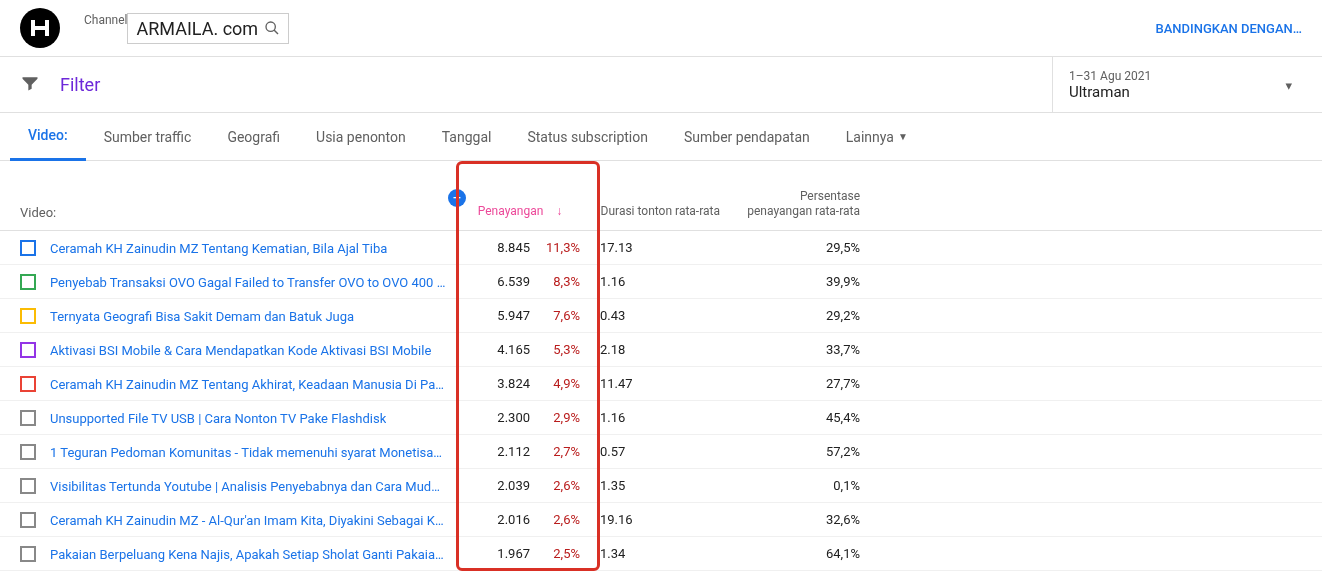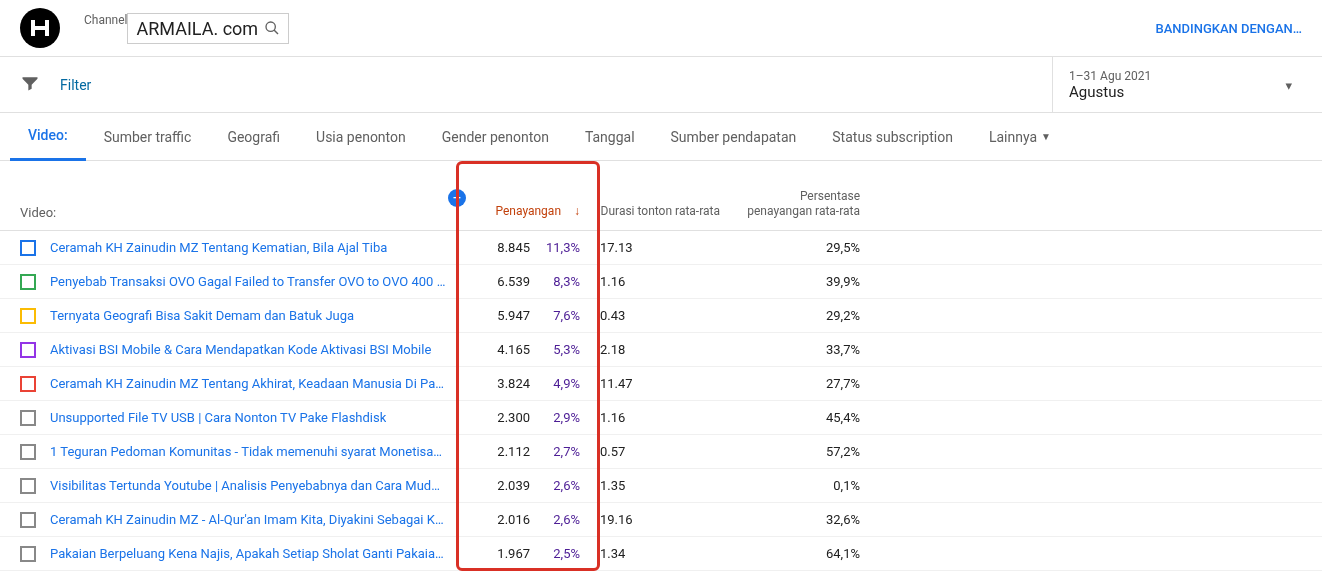--- a/index.html
+++ b/index.html
@@ -49,21 +49,21 @@
   }
   .filter-bar {
     display: flex;
     align-items: center;
     border-bottom: 1px solid #e0e0e0;
     padding: 0 20px;
     height: 56px;
     position: relative;
   }
   .filter-icon { margin-right: 20px; color: #606060; }
-  .filter-text { color: #0369a1; font-size: 14px; }
+  .filter-text { color: #6d28d9; font-size: 18px; }
   .date-block {
     position: absolute;
     right: 20px;
     top: 0;
     bottom: 0;
     border-left: 1px solid #e0e0e0;
     padding: 8px 30px 8px 16px;
     display: flex;
     flex-direction: column;
     justify-content: center;
@@ -118,22 +118,23 @@
   }
   .col-num-h {
     width: 140px;
     text-align: right;
     padding-right: 20px;
     font-size: 12px;
     color: #606060;
     line-height: 1.3;
   }
   .col-sorted {
-    color: #c2410c;
+    color: #ec4899;
     font-weight: 400;
+    text-align: center;
   }
   .plus-badge {
     position: absolute;
     left: 448px;
     top: 28px;
     width: 18px;
     height: 18px;
     background: #1a73e8;
     border-radius: 50%;
     color: #fff;
@@ -158,21 +159,21 @@
   .trow {
     display: flex;
     align-items: center;
     height: 34px;
     border-bottom: 1px solid #f0f0f0;
   }
   .col-video {
     width: 460px;
     padding-left: 20px;
     display: flex;
-    align-items: center;
+    align-items: flex-end;
     overflow: hidden;
   }
   .checkbox {
     width: 16px;
     height: 16px;
     border: 2px solid #888;
     margin-right: 14px;
     flex-shrink: 0;
   }
   .vtitle {
@@ -184,21 +185,21 @@
     cursor: pointer;
   }
   .col-views {
     width: 140px;
     display: flex;
     justify-content: flex-end;
     align-items: flex-start;
     padding-right: 20px;
   }
   .views-val { text-align: right; width: 55px; }
-  .views-pct { text-align: right; width: 50px; color: #4c1d95; }
+  .views-pct { text-align: right; width: 50px; color: #b91c1c; }
   .col-dur {
     width: 140px;
     padding-right: 20px;
   }
   .col-pct {
     width: 140px;
     text-align: right;
     padding-right: 20px;
   }
   .sort-arrow { margin-left: 10px; }
@@ -229,34 +230,33 @@
 
 <div class="filter-bar">
   <span class="filter-icon">
     <svg width="20" height="20" viewBox="0 0 24 24" fill="#606060">
         <path d="M3 5h18v2l-7 7v5l-4 2v-7L3 7z"></path>
       </svg>
   </span>
   <span class="filter-text">Filter</span>
   <div class="date-block">
     <div class="date-range">1–31 Agu 2021</div>
-    <div class="date-month">Agustus</div>
+    <div class="date-month">Ultraman</div>
     <span class="caret">▾</span>
   </div>
 </div>
 
 <div class="tabs">
   <div class="tab active">Video:</div>
   <div class="tab">Sumber traffic</div>
   <div class="tab">Geografi</div>
   <div class="tab">Usia penonton</div>
-  <div class="tab">Gender penonton</div>
   <div class="tab">Tanggal</div>
+  <div class="tab">Status subscription</div>
   <div class="tab">Sumber pendapatan</div>
-  <div class="tab">Status subscription</div>
   <div class="tab">
     <span>Lainnya</span>
     <span class="caret-down">▼</span>
   </div>
 </div>
 
 <div class="table-wrap">
   <div class="highlight-box" style="height: 410px;"></div>
 
   <div class="thead">

